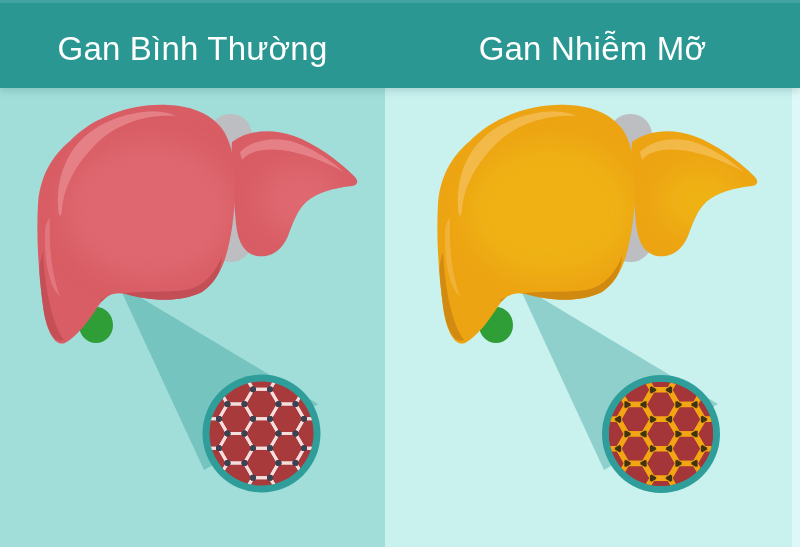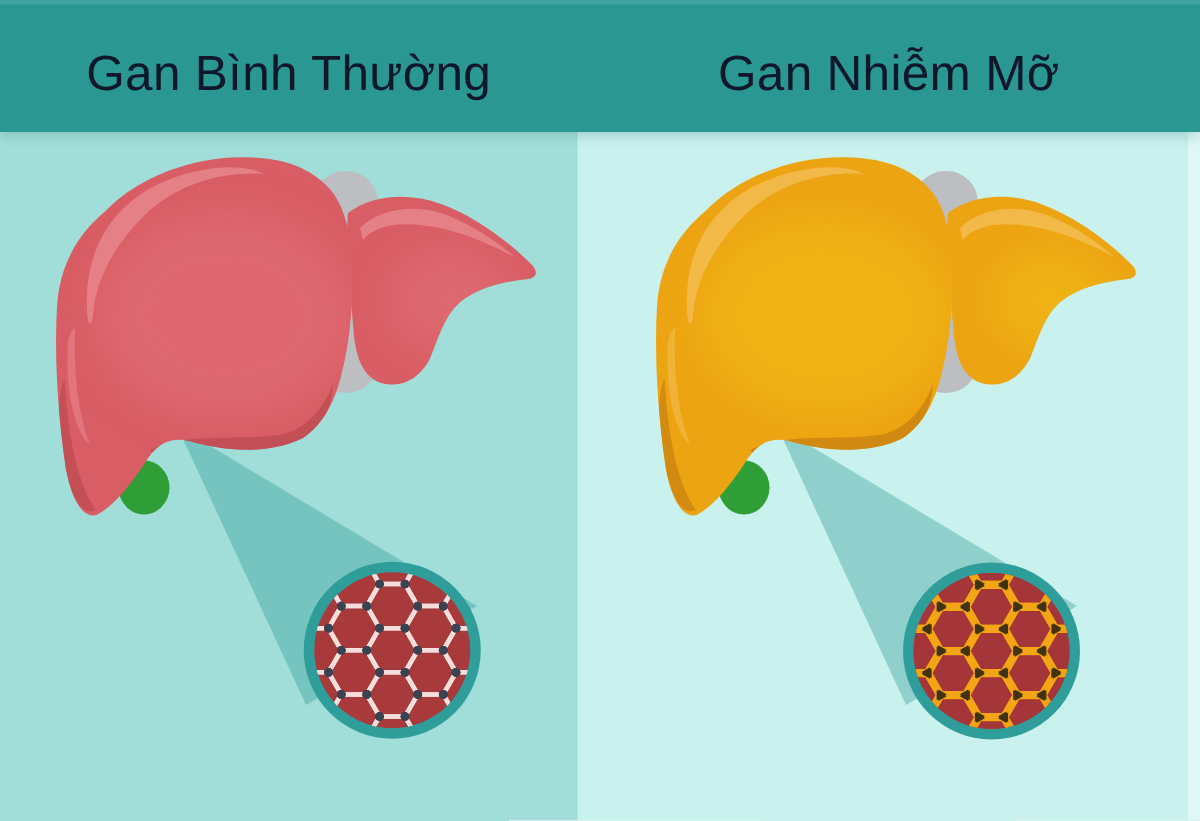--- a/index.html
+++ b/index.html
@@ -8,21 +8,21 @@
     font-family:"Liberation Sans","DejaVu Sans",sans-serif;
     background:#a1ded9;
   }
   .header{
     position:absolute;top:0;left:0;width:800px;height:88px;
     background:#2a9793;border-top:3px solid #41a4a0;box-sizing:border-box;
     display:flex;box-shadow:0 3px 7px rgba(0,60,60,.16);z-index:3;
   }
   .title{
     display:flex;align-items:center;justify-content:center;
-    color:#0f172a;font-size:33px;font-weight:400;letter-spacing:.2px;
+    color:#ffffff;font-size:33px;font-weight:400;letter-spacing:.2px;
     padding-top:7px;box-sizing:border-box;
   }
   .title.left{width:385px;}
   .title.right{flex:1;}
   .panel{position:absolute;top:88px;height:459px;}
   .panel.left{left:0;width:385px;background:#a1ded9;}
   .panel.right{left:385px;width:415px;background:#c9f1ee;}
   .edge-strip{position:absolute;top:88px;right:0;width:8px;height:459px;background:#ddf8f6;}
   svg.illustration{position:absolute;top:88px;left:0;z-index:2;}
 </style>

